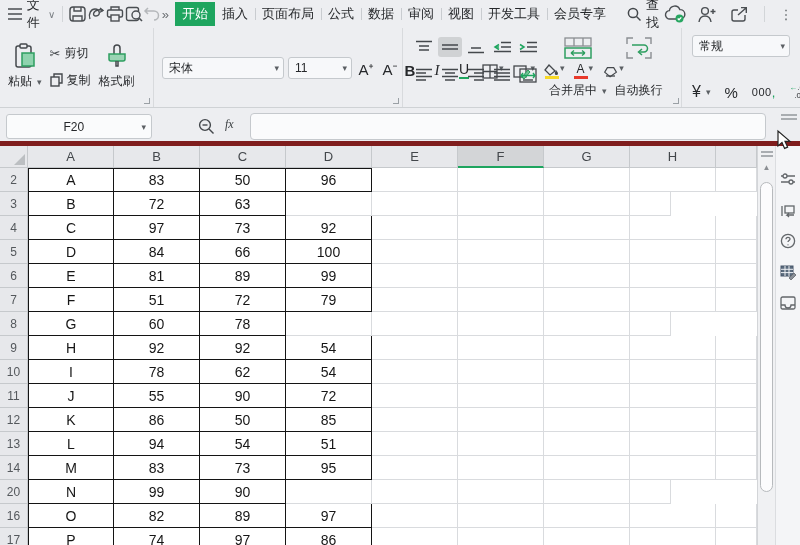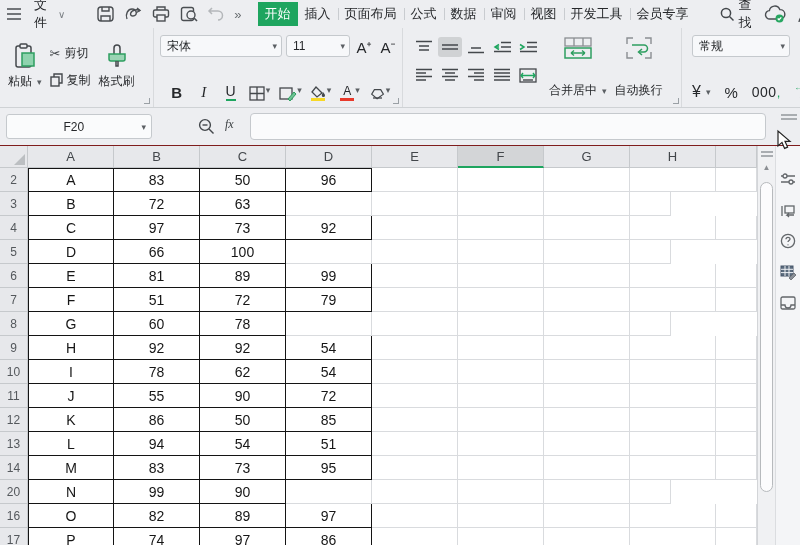--- a/index.html
+++ b/index.html
@@ -3,21 +3,21 @@
 <meta charset="utf-8">
 <style>
   * { box-sizing: border-box; }
   html,body { margin:0; padding:0; }
   body {
     width:800px; height:545px; overflow:hidden; position:relative;
     font-family:"Liberation Sans", sans-serif; background:#fff;
     -webkit-font-smoothing:antialiased; color:#333; user-select:none;
   }
   
-  .titlebar{height:28px;background:#edeef1;display:flex;align-items:center;padding:0 6px;gap:10px;}
+  .titlebar{height:28px;background:#edeef1;display:flex;align-items:center;padding:0 6px;gap:0;}
   .tb-ico{display:flex;align-items:center;justify-content:center;width:24px;height:22px;color:#4a4e52;}
   .tb-ico svg{display:block}
   .menu-label{font-size:13px;color:#26282b;margin:0 1px 0 2px;}
   .chev{font-size:10px;color:#7c8085;margin-right:2px;}
   .vsep{width:1px;height:16px;background:#d2d5d8;margin:0 5px;}
   .more-glyph{font-size:13px;color:#6a6e72;}
   .tab-bar{display:flex;align-items:center;margin-left:6px;}
   .tab{font-size:13px;color:#26282b;padding:3px 7px;position:relative;cursor:default;white-space:nowrap;}
   .tab + .tab::before{content:"";position:absolute;left:0;top:6px;bottom:6px;width:1px;background:#c9ccd0;}
   .tab.active{background:#1ea55f;color:#fff;}
@@ -30,41 +30,41 @@
   .grp{position:absolute;top:0;bottom:0;}
   .grp.sep{border-left:1px solid #d8dadd;}
   .grp::after{content:"";position:absolute;right:3px;bottom:3px;width:5px;height:5px;border-right:1px solid #9aa0a5;border-bottom:1px solid #9aa0a5;}
   #grp-number::after{display:none;}
   .lbl{font-size:12px;color:#26282b;white-space:nowrap;}
   .dd{font-size:9px;color:#5b5f63;margin-left:1px;}
   #grp-clipboard{left:0;width:153px;display:flex;align-items:center;padding:6px 6px 8px 8px;gap:8px;}
   .big-btn{display:flex;flex-direction:column;align-items:center;gap:3px;}
   .two-rows{display:flex;flex-direction:column;gap:10px;}
   .mini-btn{display:flex;align-items:center;gap:4px;}
-  #grp-font{left:153px;width:249px;padding:7px 6px 6px 8px;display:flex;flex-direction:column;justify-content:space-between;align-items:center;}
+  #grp-font{left:153px;width:249px;padding:7px 6px 6px 8px;display:flex;flex-direction:row;justify-content:space-between;}
   .combo{background:#f7f8fa;border:1px solid #c5c9cd;border-radius:3px;height:22px;display:flex;align-items:center;padding:0 4px 0 6px;font-size:12px;color:#26282b;}
   .combo .dd{margin-left:auto;}
   .row-flex{display:flex;align-items:center;}
   .fmt-btn{display:flex;align-items:flex-end;justify-content:center;min-width:20px;height:22px;padding:0 1px;font-size:14px;color:#26282b;}
   .fmt-btn .dd{align-self:center;}
   .b{font-weight:bold;font-size:15px;}
   .i{font-style:italic;font-family:"Liberation Serif",serif;font-size:15px;}
   .u{border-bottom:2px solid #1ea55f;line-height:15px;}
   .colbar{display:flex;flex-direction:column;align-items:center;line-height:13px;}
   .colbar .bar{width:14px;height:3px;margin-top:1px;}
   #grp-align{left:402px;width:280px;padding:7px 4px 6px 8px;display:flex;gap:8px;}
   .ali-grid{display:grid;grid-template-columns:repeat(5,26px);grid-template-rows:24px 24px;gap:4px 0;align-items:center;justify-items:center;}
   .ali{width:24px;height:20px;display:flex;align-items:center;justify-content:center;border-radius:3px;}
   .ali.sel{background:#d0d2d4;}
   #grp-number{left:681px;right:0;padding:7px 4px 6px 10px;display:flex;flex-direction:column;justify-content:space-between;}
   .num-row{display:flex;align-items:center;gap:14px;font-size:14px;color:#26282b;}
   .small2{display:flex;flex-direction:column;font-size:8px;line-height:8px;color:#26282b;}
   .g{color:#1ea55f;}
   
-  .formulabar{position:relative;height:38px;background:#edeef1;border-bottom:1px solid #7f1d1d;}
+  .formulabar{position:relative;height:38px;background:#edeef1;border-bottom:5px solid #7f1d1d;}
   .namebox{position:absolute;left:6px;top:6px;width:146px;height:25px;background:#fafbfc;border:1px solid #c5c9cd;border-radius:3px;display:flex;align-items:center;}
   .namebox .nb-text{flex:1;text-align:center;font-size:12px;color:#26282b;}
   .namebox .dd{margin-right:5px;}
   .fb-ico{position:absolute;top:9px;}
   .fx{left:225px;font-family:"Liberation Serif",serif;font-style:italic;font-size:12px;color:#3c4043;}
   .fb-input{position:absolute;left:250px;top:5px;width:516px;height:27px;background:#fafbfc;border:1px solid #c5c9cd;border-radius:4px;font-size:12px;padding:0 6px;color:#222;}
   .splitpane{position:absolute;right:3px;top:4px;width:16px;}
   .splitpane div{height:2px;background:#a9adb1;margin:2px 0;}
   
   .grid{display:flex;height:399px;overflow:hidden;}
@@ -368,21 +368,21 @@
       <span>常规</span>
       <span class="dd">▾</span>
     </div>
     <div class="num-row">
       <span class="mini-btn">
           <span style="font-size:16px">¥</span>
           <span class="dd">▾</span>
         </span>
       <span style="font-size:15px">%</span>
       <span class="mini-btn" style="gap:0">
-          <span style="font-size:14px;letter-spacing:.5px">000</span>
+          <span style="font-size:11px;letter-spacing:.5px">000</span>
           <span class="g" style="font-size:13px">,</span>
         </span>
       <span class="small2">
           <span><span class="g">←</span>.0</span>
           <span style="padding-left:5px">.00</span>
         </span>
     </div>
   </div>
 </div>
 
@@ -444,20 +444,21 @@
           <div class="cell data">92</div>
           <div class="cell"></div>
           <div class="cell"></div>
           <div class="cell"></div>
           <div class="cell"></div>
           <div class="cell part"></div>
         </div>
         <div class="gridrow">
           <div class="rowhead">5</div>
           <div class="cell data left">D</div>
+          <div class="cell data">84</div>
           <div class="cell data">66</div>
           <div class="cell data">100</div>
           <div class="cell"></div>
           <div class="cell"></div>
           <div class="cell"></div>
           <div class="cell"></div>
           <div class="cell part"></div>
         </div>
         <div class="gridrow">
           <div class="rowhead">6</div>

